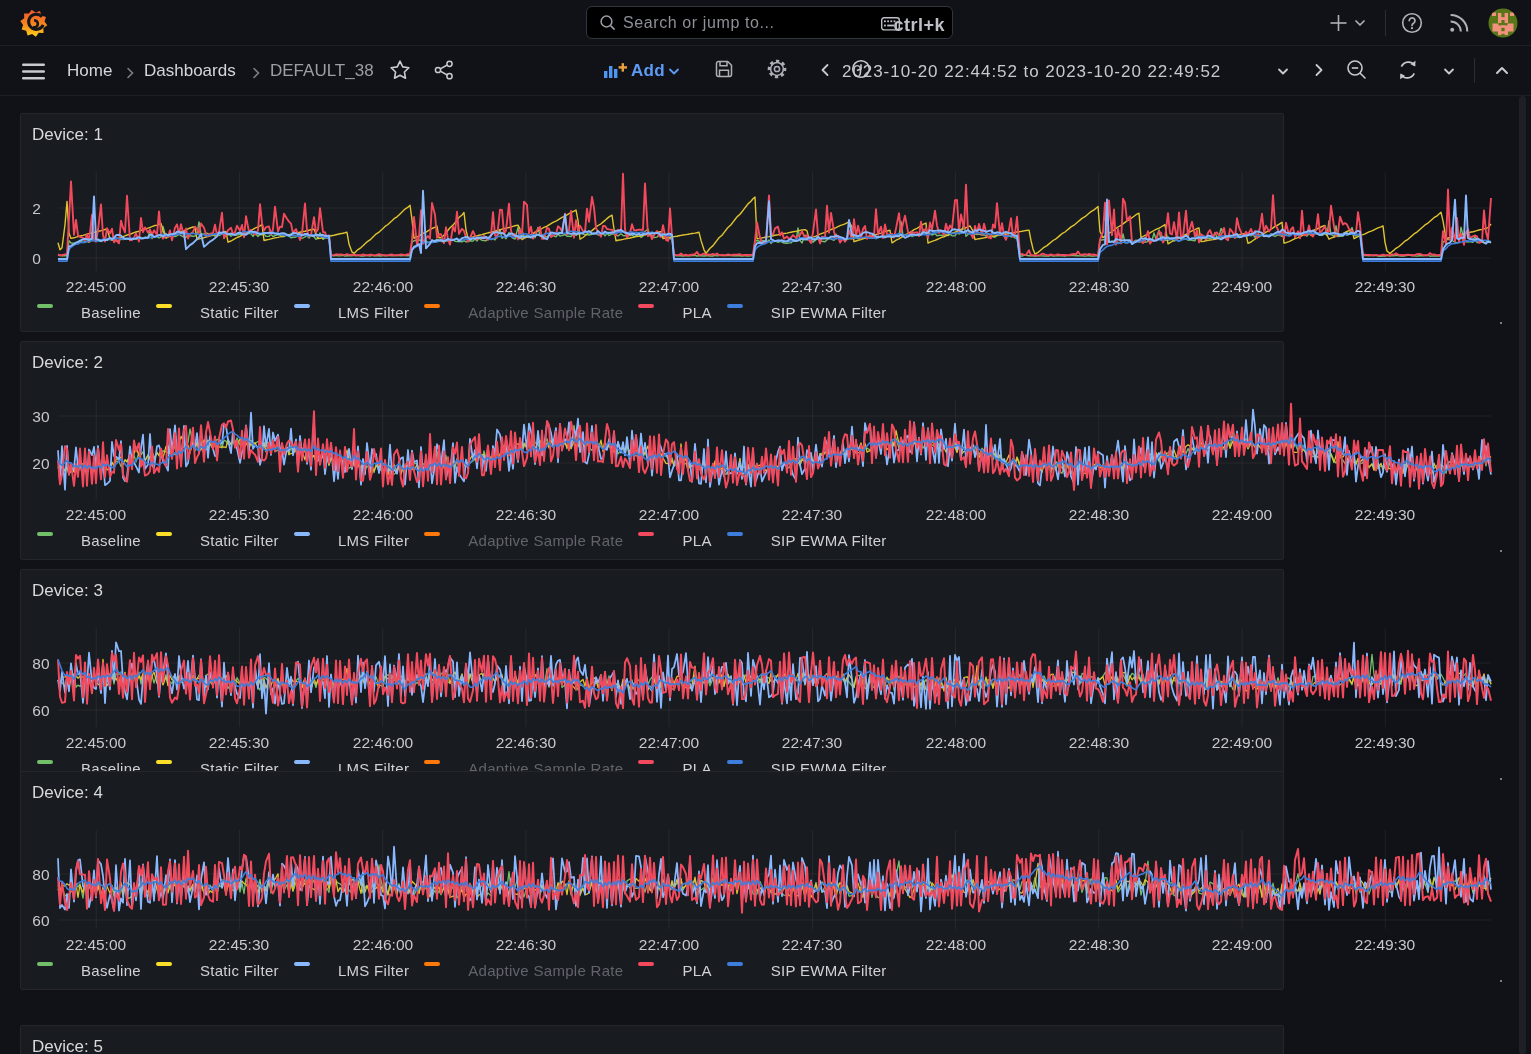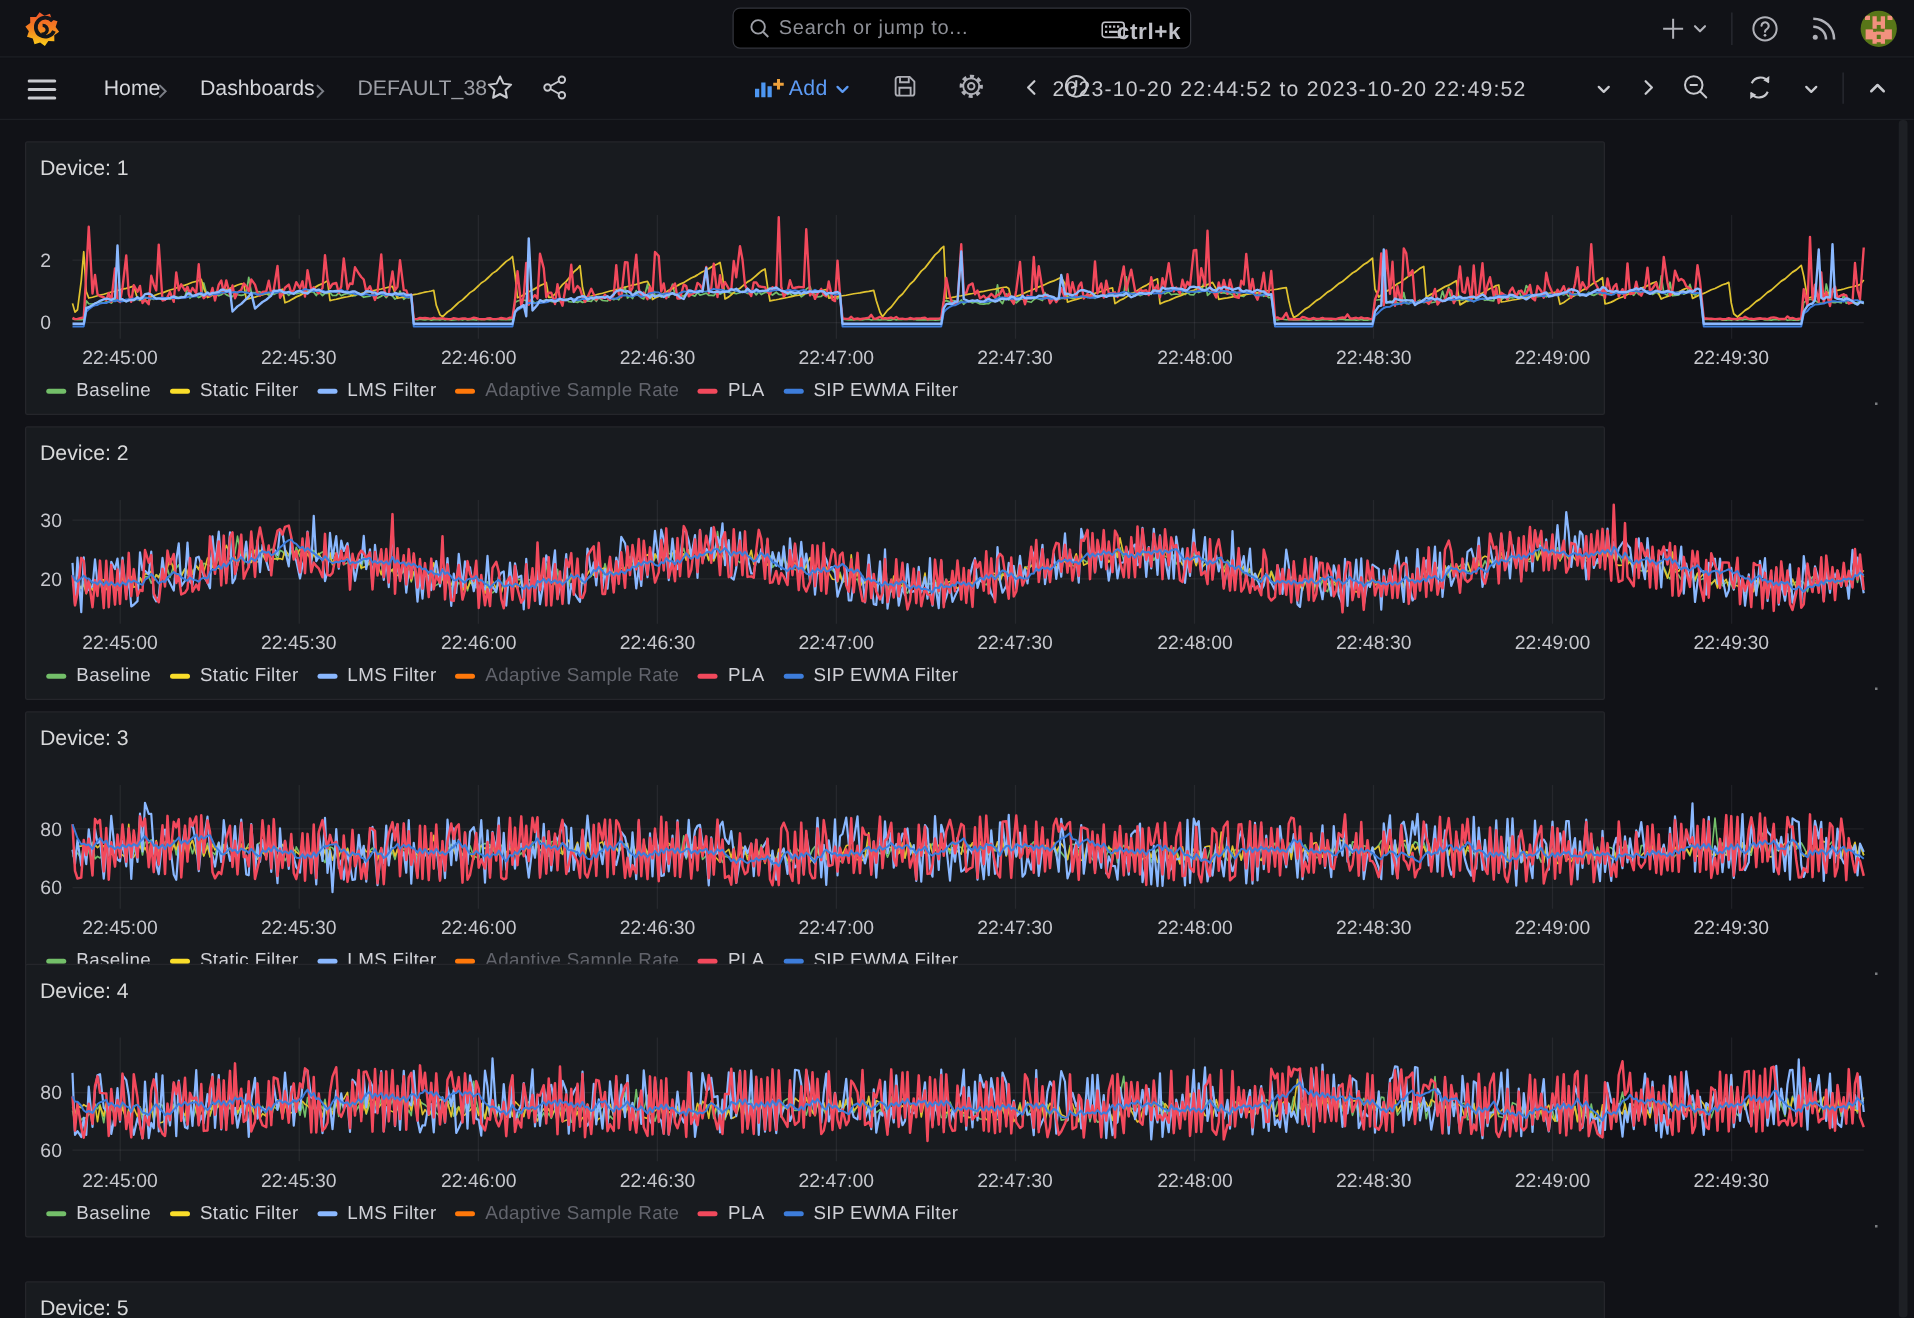--- a/index.html
+++ b/index.html
@@ -6,33 +6,33 @@
 .topbar { position:absolute; left:0; top:0; width:1531px; height:46px;
   background:#111217; border-bottom:1px solid #1d1f24; }
 .crumbbar { position:absolute; left:0; top:47px; width:1531px; height:49px;
   background:#111217; border-bottom:1px solid #1d1f24; }
 .searchbox { position:absolute; left:586px; top:6px; width:367px; height:33px;
   background:#000000; border:1px solid #33353c; border-radius:6px; }
 .ph { position:absolute; left:36px; top:7px; font-size:16px; letter-spacing:0.6px;
   color:#8e9097; }
 .ctrlk { position:absolute; right:7px; top:8px; font-size:18px; font-weight:700;
   letter-spacing:0.5px; color:#bfc0c7; }
-.crumb { position:absolute; top:14px; font-size:17px; color:#d5d6db; font-weight:400;margin-left:16px;}
+.crumb { position:absolute; top:14px; font-size:17px; color:#d5d6db; font-weight:400;}
 .crumb.dim { color:#9d9fa6; }
-.addtxt { position:absolute; left:631px; top:14px; font-size:17px; font-weight:400;
+.addtxt { position:absolute; left:631px; top:14px; font-size:17px; font-weight:700;
   letter-spacing:0.3px; color:#5d9bf5; }
 .timetxt { position:absolute; left:842px; top:15px; font-size:17px; font-weight:500;
   letter-spacing:0.95px; color:#c8c9ce; }
 .panel { position:absolute; left:20px; width:1264px; height:219px;
   background:#181b1f; border:1px solid #25262b; border-radius:2px; }
 .ptitle { position:absolute; left:11px; top:11px; font-size:17px; font-weight:500;
   color:#d8d9da; }
 .legend { position:absolute; left:16px; top:190px; height:17px;
   display:flex; align-items:center; white-space:nowrap; }
-.li { display:flex; align-items:center; margin-right:15px; }
+.li { display:flex; align-items:flex-start; margin-right:15px;gap:20px; }
 .sw { display:inline-block; width:16px; height:4px; border-radius:2px;
   margin-right:8px; }
 .lt { font-size:15px; font-weight:500; letter-spacing:0.3px; color:#d0d1d7; }
 .lt.dis { color:#62646c; }
 .scrollbar { position:absolute; left:1519px; top:96px; width:7px; height:958px;
   background:#1e2025; border-radius:3px; }
 svg text { font-family:"Liberation Sans",sans-serif; }
 </style></head>
 <body>
 <div class="topbar">

